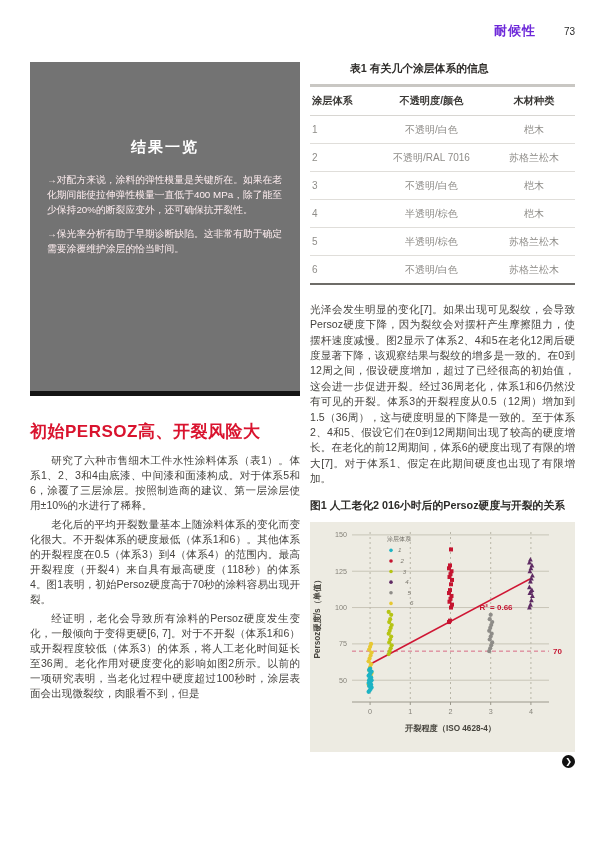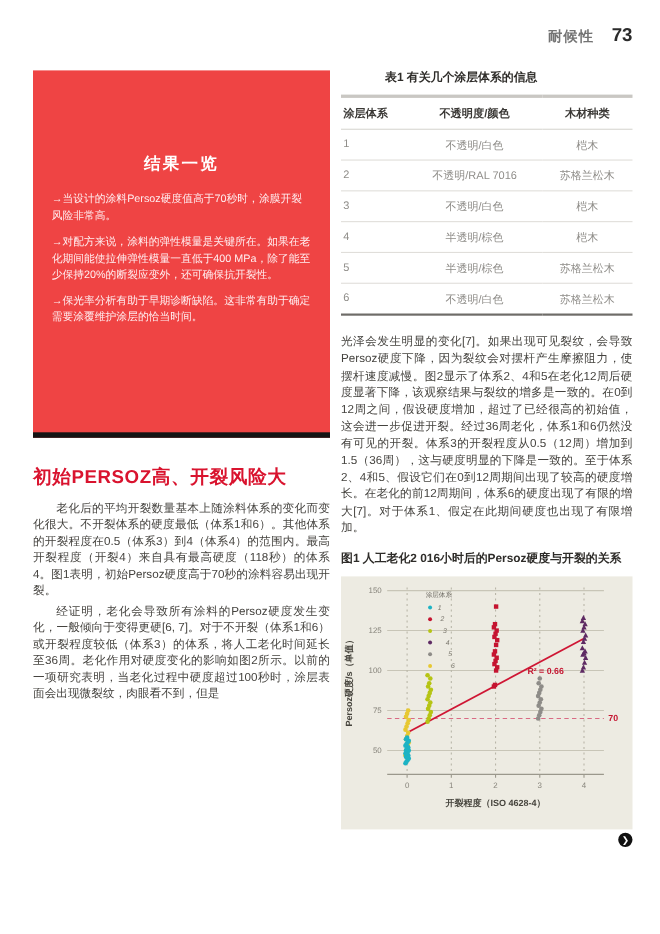--- a/index.html
+++ b/index.html
@@ -2,30 +2,30 @@
 <html><head>
 <meta charset="utf-8">
 <style>
   * { margin:0; padding:0; box-sizing:border-box; }
   html,body { width:600px; height:849px; background:#ffffff; overflow:hidden;
     font-family:"Liberation Sans","DejaVu Sans",sans-serif; }
   .page { width:600px; height:849px; padding:0 25px 0 30px; position:relative; }
 
   
   .header { display:flex; justify-content:flex-end; align-items:baseline; gap:16px; padding-top:22px; }
-  .header .section { color:#737373; font-weight:bold; font-size:13px; letter-spacing:1px; }
-  .header .pageno { color:#2b2b2b; font-size:17px; font-weight:bold; }
+  .header .section { color:#6d28d9; font-weight:bold; font-size:13px; letter-spacing:1px; }
+  .header .pageno { color:#2b2b2b; font-size:10px; font-weight:normal;margin-left:12px; }
 
   
   .cols { display:flex; gap:10px; margin-top:22px; }
   .col-left { width:270px; flex:none; }
   .col-right { flex:1; min-width:0; }
 
   
-  .results-box { background:#ef4444; height:334px; border-bottom:5px solid #141414;
+  .results-box { background:#737373; height:334px; border-bottom:5px solid #141414;
     padding:76px 17px 0 17px; color:#ffffff; }
   .results-box .title { text-align:center; font-size:15px; font-weight:bold; letter-spacing:2px; margin-bottom:16px; }
   .results-box .bullet { font-size:9.8px; line-height:1.52; margin-bottom:9px; color:#ffeef0; }
 
   
   .article-heading { color:#d9132e; font-weight:bold; font-size:17px; margin:24px 0 10px 0; letter-spacing:0.5px; }
   .para { font-size:10.6px; line-height:1.42; color:#45433f; text-align:justify; margin-bottom:4px; }
   .para.indent { text-indent:2em; }
 
   
@@ -55,26 +55,26 @@
   <div class="header">
     <span class="section">耐候性</span>
     <span class="pageno">73</span>
   </div>
 
   <div class="cols">
 
     <div class="col-left">
       <div class="results-box">
         <div class="title">结果一览</div>
-        <div class="bullet">→当设计的涂料Persoz硬度值高于70秒时，涂膜开裂风险非常高。</div>
         <div class="bullet">→对配方来说，涂料的弹性模量是关键所在。如果在老化期间能使拉伸弹性模量一直低于400 MPa，除了能至少保持20%的断裂应变外，还可确保抗开裂性。</div>
         <div class="bullet">→保光率分析有助于早期诊断缺陷。这非常有助于确定需要涂覆维护涂层的恰当时间。</div>
       </div>
 
       <div class="article-heading">初始PERSOZ高、开裂风险大</div>
+      <p class="para indent">研究了六种市售细木工件水性涂料体系（表1）。体系1、2、3和4由底漆、中间漆和面漆构成。对于体系5和6，涂覆了三层涂层。按照制造商的建议、第一层涂层使用±10%的水进行了稀释。</p>
       <p class="para indent">老化后的平均开裂数量基本上随涂料体系的变化而变化很大。不开裂体系的硬度最低（体系1和6）。其他体系的开裂程度在0.5（体系3）到4（体系4）的范围内。最高开裂程度（开裂4）来自具有最高硬度（118秒）的体系4。图1表明，初始Persoz硬度高于70秒的涂料容易出现开裂。</p>
       <p class="para indent">经证明，老化会导致所有涂料的Persoz硬度发生变化，一般倾向于变得更硬[6, 7]。对于不开裂（体系1和6）或开裂程度较低（体系3）的体系，将人工老化时间延长至36周。老化作用对硬度变化的影响如图2所示。以前的一项研究表明，当老化过程中硬度超过100秒时，涂层表面会出现微裂纹，肉眼看不到，但是</p>
     </div>
 
     <div class="col-right">
       <div class="table-caption">表1 有关几个涂层体系的信息</div>
       <table>
         <thead>
           <tr>
             <th>涂层体系</th>

